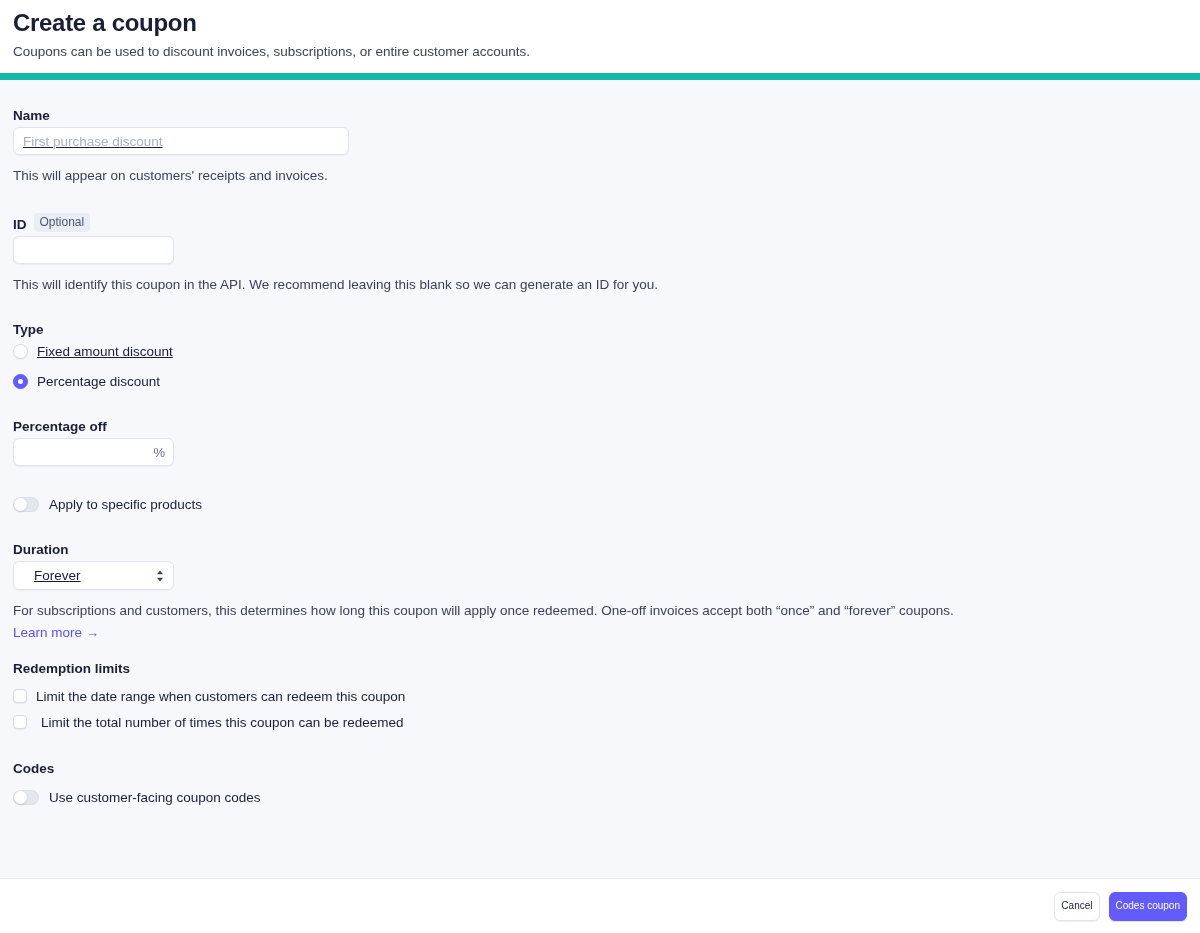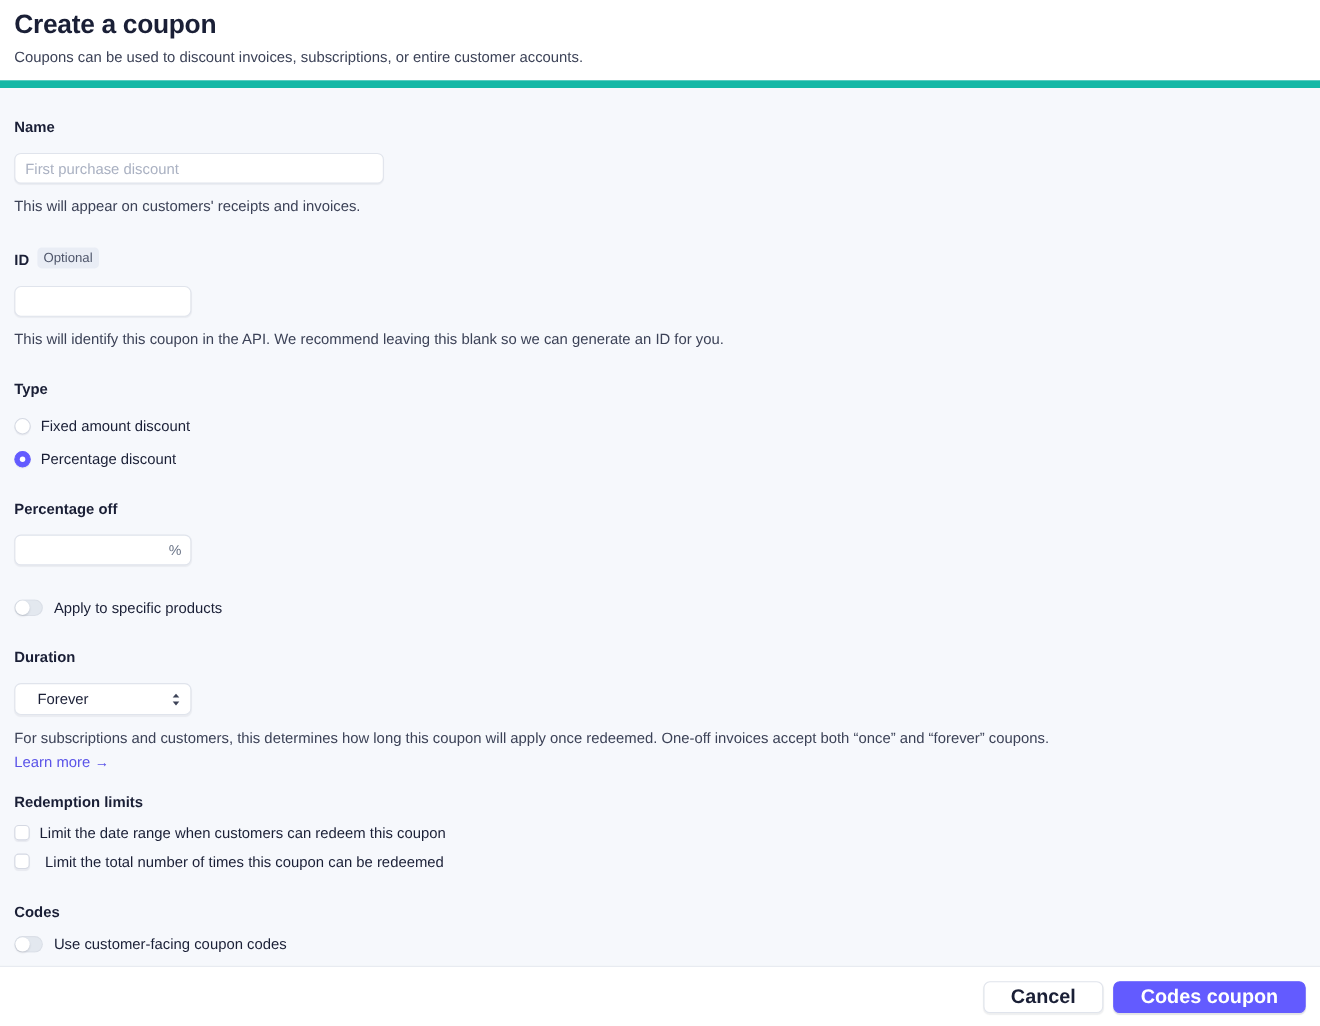--- a/index.html
+++ b/index.html
@@ -248,25 +248,25 @@
     background: #ffffff;
     border-top: 1px solid #e6e9f0;
     display: flex;
     align-items: center;
     justify-content: flex-end;
     gap: 9px;
     padding: 0 13px;
   }
   .btn {
     font-family: "Liberation Sans", sans-serif;
-    font-size: 18px;
-    font-weight: 700;
+    font-size: 10px;
+    font-weight: 400;
     border-radius: 6px;
     height: 29px;
-    padding: 0 24px;
+    padding: 0 6px;
     cursor: pointer;
     line-height: 1;
     display: inline-flex;
     align-items: center;
     justify-content: center;
   }
   .btn-secondary {
     background: #ffffff;
     color: #1a1f36;
     border: 1px solid #e0e4ec;
@@ -277,21 +277,21 @@
     color: #ffffff;
     border: 1px solid #635bff;
     box-shadow: 0 1px 1px rgba(19,24,44,0.12);
   }
 
   
   .mt-28 { margin-top: 28px; }
   .mt-20 { margin-top: 20px; }
   .mt-12 { margin-top: 12px; }
   .mt-10 { margin-top: 10px; }
-  .mt-8  { margin-top: 16px; }
+  .mt-8  { margin-top: 4px; text-decoration: underline; }
   .mt-5  { margin-top: 5px; gap: 14px; }
   .mt-4  { margin-top: 4px; }
 </style>
 </head>
 <body>
 
 <div class="page">
 
   <div class="header">
     <h1 class="header-title">Create a coupon</h1>

